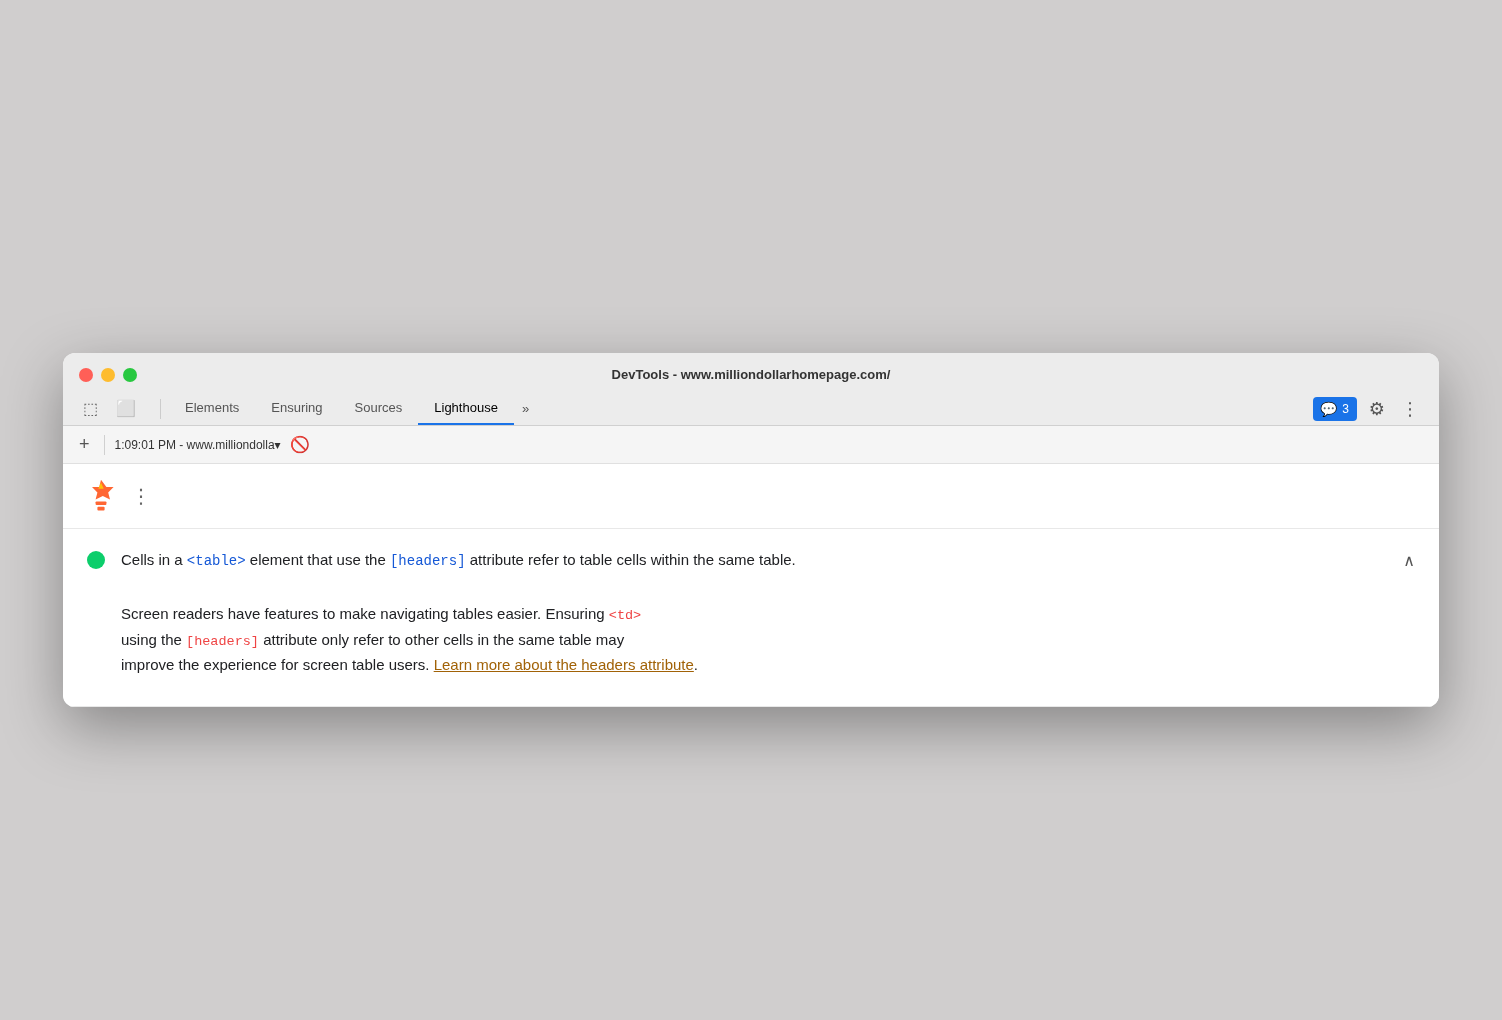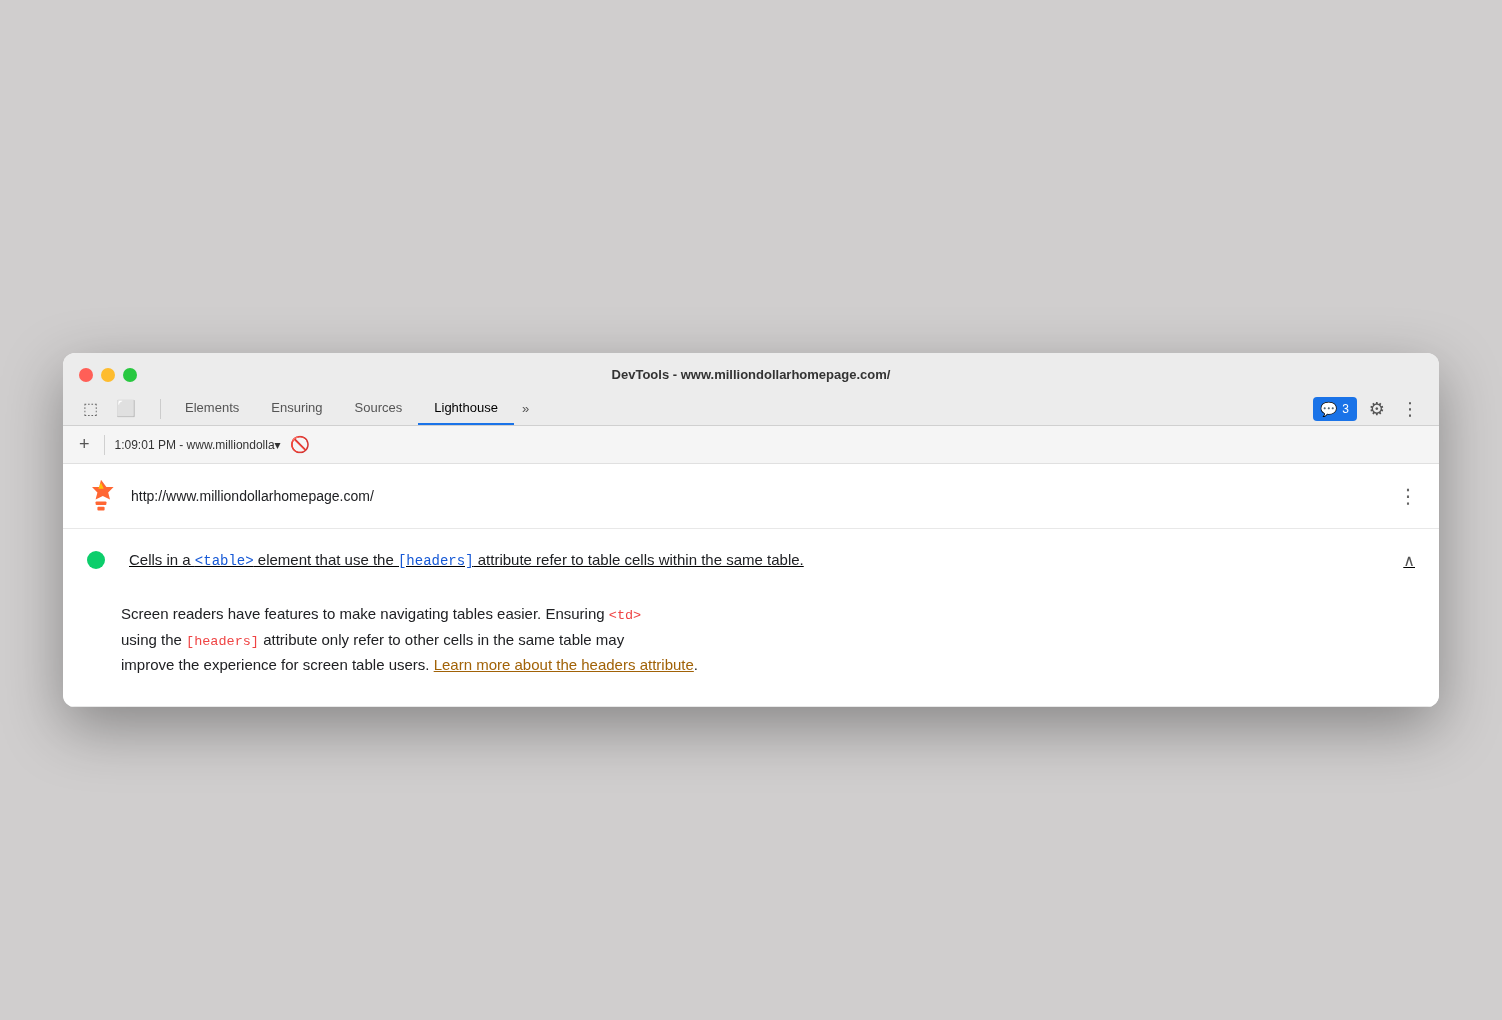--- a/index.html
+++ b/index.html
@@ -181,23 +181,22 @@
       letter-spacing: 1px;
     }
     
     .audit-item {
       border-bottom: 1px solid #e8e8e8;
     }
     .audit-header {
       display: flex;
       align-items: flex-start;
       padding: 20px 24px;
-      gap: 24px;
-      cursor: pointer;
-      text-decoration: underline;
+      gap: 16px;
+      cursor: pointer;
     }
     .audit-status-dot {
       width: 18px;
       height: 18px;
       border-radius: 50%;
       background: #0cce6b;
       flex-shrink: 0;
       margin-top: 2px;
     }
     .audit-title {
@@ -281,21 +280,20 @@
   <div class="content">
 
     <div class="report-row">
 
       <svg class="lighthouse-logo" viewBox="0 0 40 40" xmlns="http://www.w3.org/2000/svg">
         <polygon points="20,2 26,10 34,10 28,16 30,24 22,20 14,24 16,16 10,10 18,10" fill="#F63"></polygon>
         <rect x="14" y="26" width="12" height="4" rx="1" fill="#F63"></rect>
         <rect x="16" y="32" width="8" height="4" rx="1" fill="#F63"></rect>
         <polygon points="20,5 17,12 23,12" fill="#FFD700" opacity="0.8"></polygon>
       </svg>
-      <span class="report-url">http://www.milliondollarhomepage.com/</span>
       <span class="more-icon">⋮</span>
     </div>
 
     <div class="audit-item">
       <div class="audit-header">
         <div class="audit-status-dot"></div>
         <div class="audit-title">
           <span>Cells in a </span><span class="code-tag">&lt;table&gt;</span><span> element that use the </span><span class="code-tag">[headers]</span><span> attribute refer to table cells within the same table.</span>
         </div>
         <span class="audit-chevron">∧</span>

